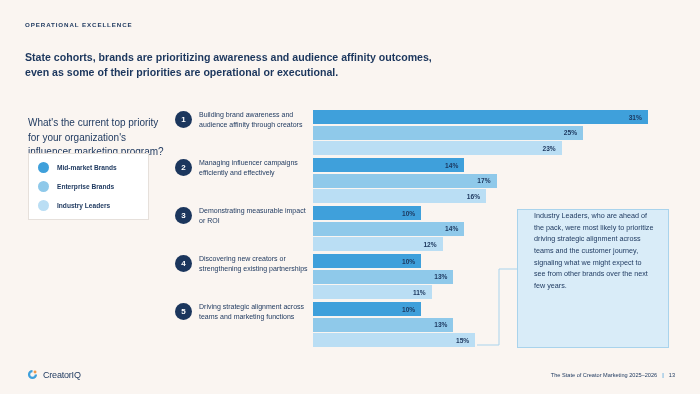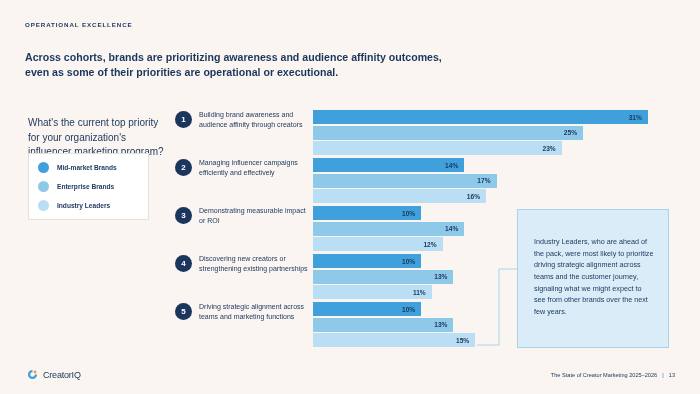--- a/index.html
+++ b/index.html
@@ -56,21 +56,21 @@
     display: flex; align-items: center; justify-content: flex-end;
   }
   .bar-val {
     font-size: 6.6px; font-weight: bold; color: #1b365d; padding-right: 6px;
     white-space: nowrap;
   }
 
   .callout {
     position: absolute; left: 517px; top: 209px; width: 152px; height: 139px;
     background: #d9ecf8; border: 1px solid #a9d3ec;
-    padding: 26px 14px 10px 16px;
+    padding: 0 14px 10px 16px;
     font-size: 7.2px; line-height: 1.62; color: #1b365d;
   }
 
   .connector { position: absolute; left: 477px; top: 265px; width: 44px; height: 84px; }
 
   .footer-logo { position: absolute; left: 27px; top: 369px; display: flex; align-items: center; }
   .logo-mark { width: 11px; height: 11px; margin-right: 5px; flex: 0 0 auto; }
   .logo-text { font-size: 9px; font-weight: normal; color: #1b365d; letter-spacing: -0.2px; }
 
   .footer-right {
@@ -79,21 +79,21 @@
   }
   .foot-sep { color: #5aa8dd; margin: 0 5px; font-weight: bold; }
 </style>
 </head>
 <body>
 
 <div class="slide">
 
   <div class="eyebrow">OPERATIONAL EXCELLENCE</div>
 
-  <div class="headline">Across cohorts, brands are prioritizing awareness and audience affinity outcomes, even as some of their priorities are operational or executional.</div>
+  <div class="headline">State cohorts, brands are prioritizing awareness and audience affinity outcomes, even as some of their priorities are operational or executional.</div>
 
   <div class="question">What's the current top priority for your organization's influencer marketing program?</div>
 
   <div class="legend">
     <div class="legend-row">
       <span class="legend-dot" style="background:#3fa0db"></span>
       <span class="legend-label">Mid-market Brands</span>
     </div>
     <div class="legend-row">
       <span class="legend-dot" style="background:#8fc9ea"></span>

